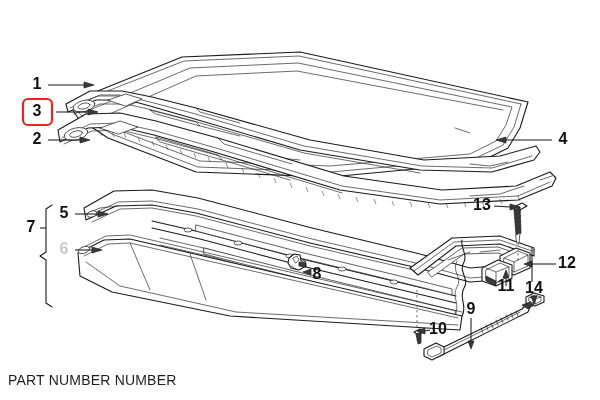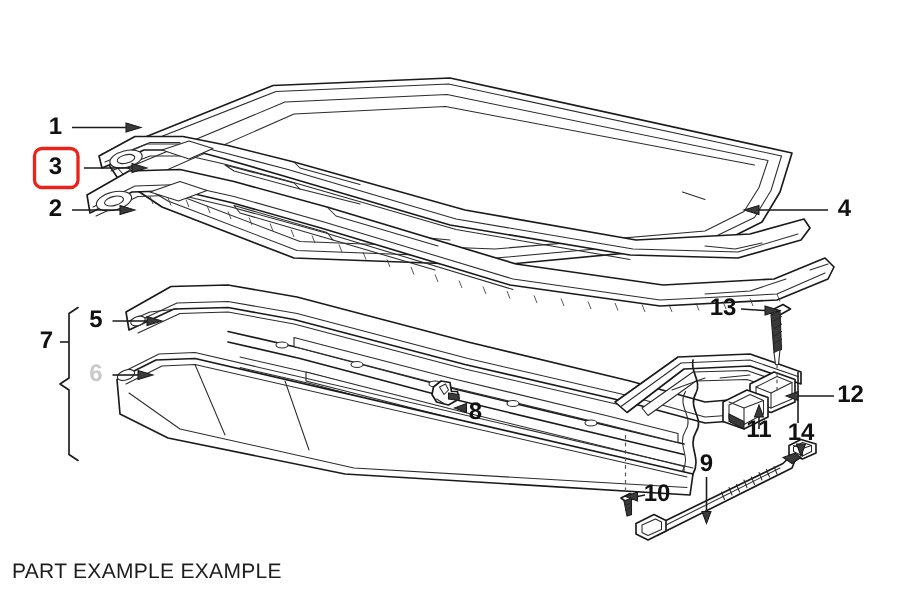--- a/index.html
+++ b/index.html
@@ -364,15 +364,15 @@
       <text class="callout-num" x="506" y="287">11</text>
       <text class="callout-num" x="534" y="289">14</text>
       <text class="callout-num" x="471" y="310">9</text>
       <text class="callout-num" x="438" y="330">10</text>
     </g>
 
     <rect class="highlight-box" x="23" y="99" width="29" height="26" rx="5" ry="5"></rect>
 
   </svg>
 
-  <div id="caption">PART EXAMPLE EXAMPLE</div>
+  <div id="caption">PART NUMBER NUMBER</div>
 
 </div>
 
 </body></html>

